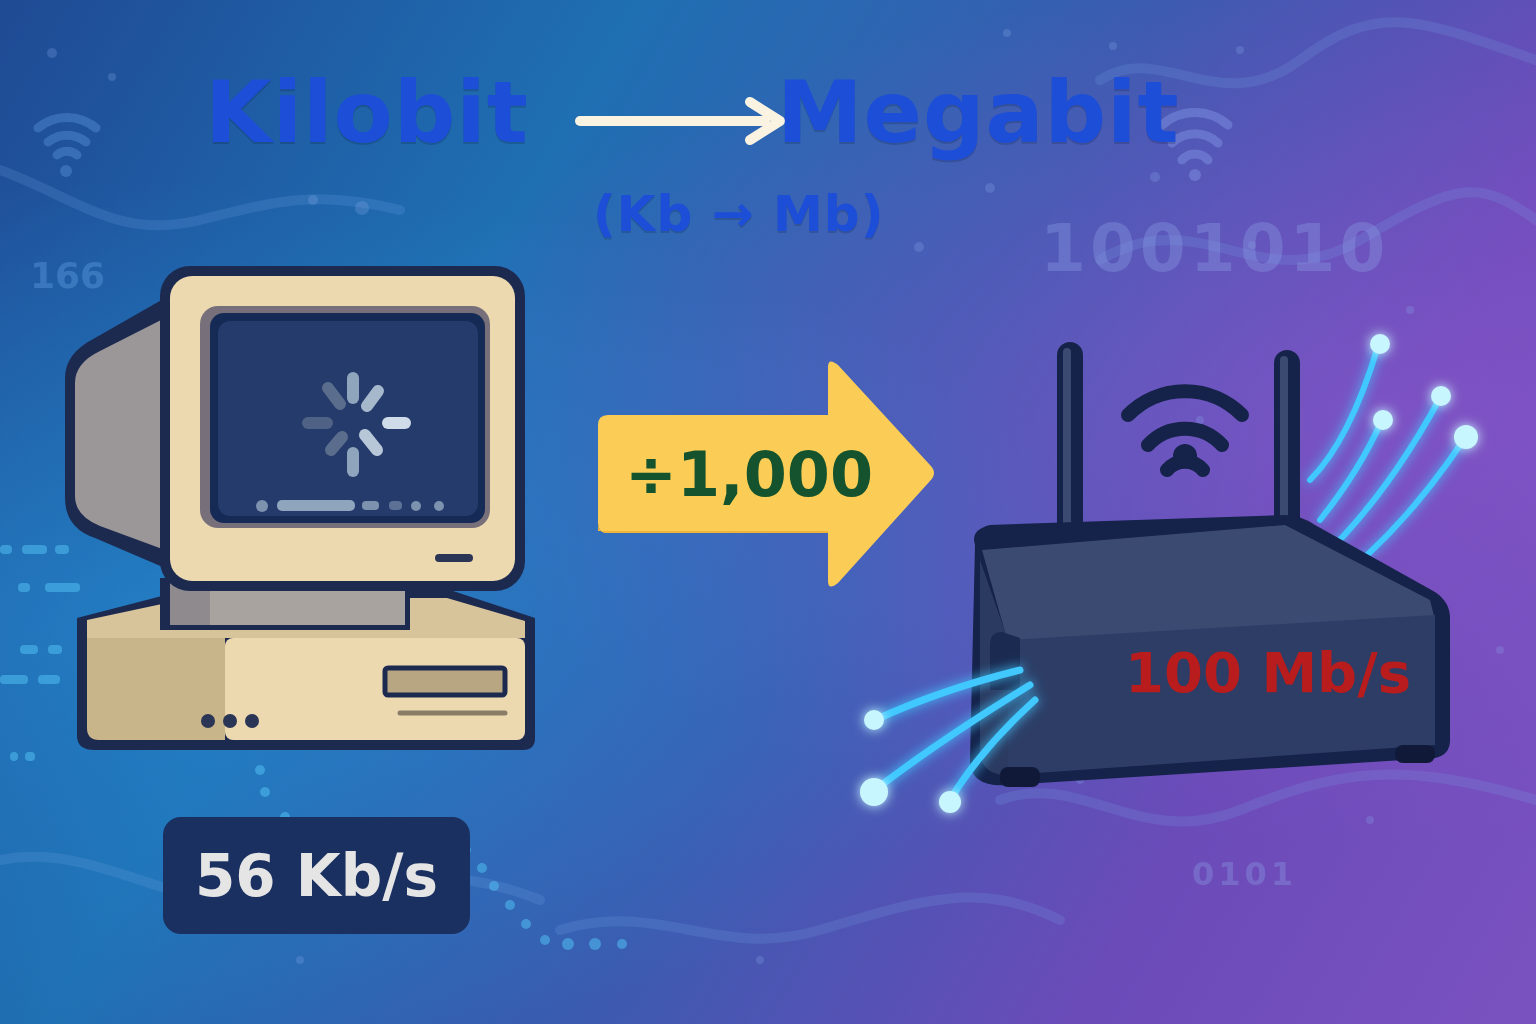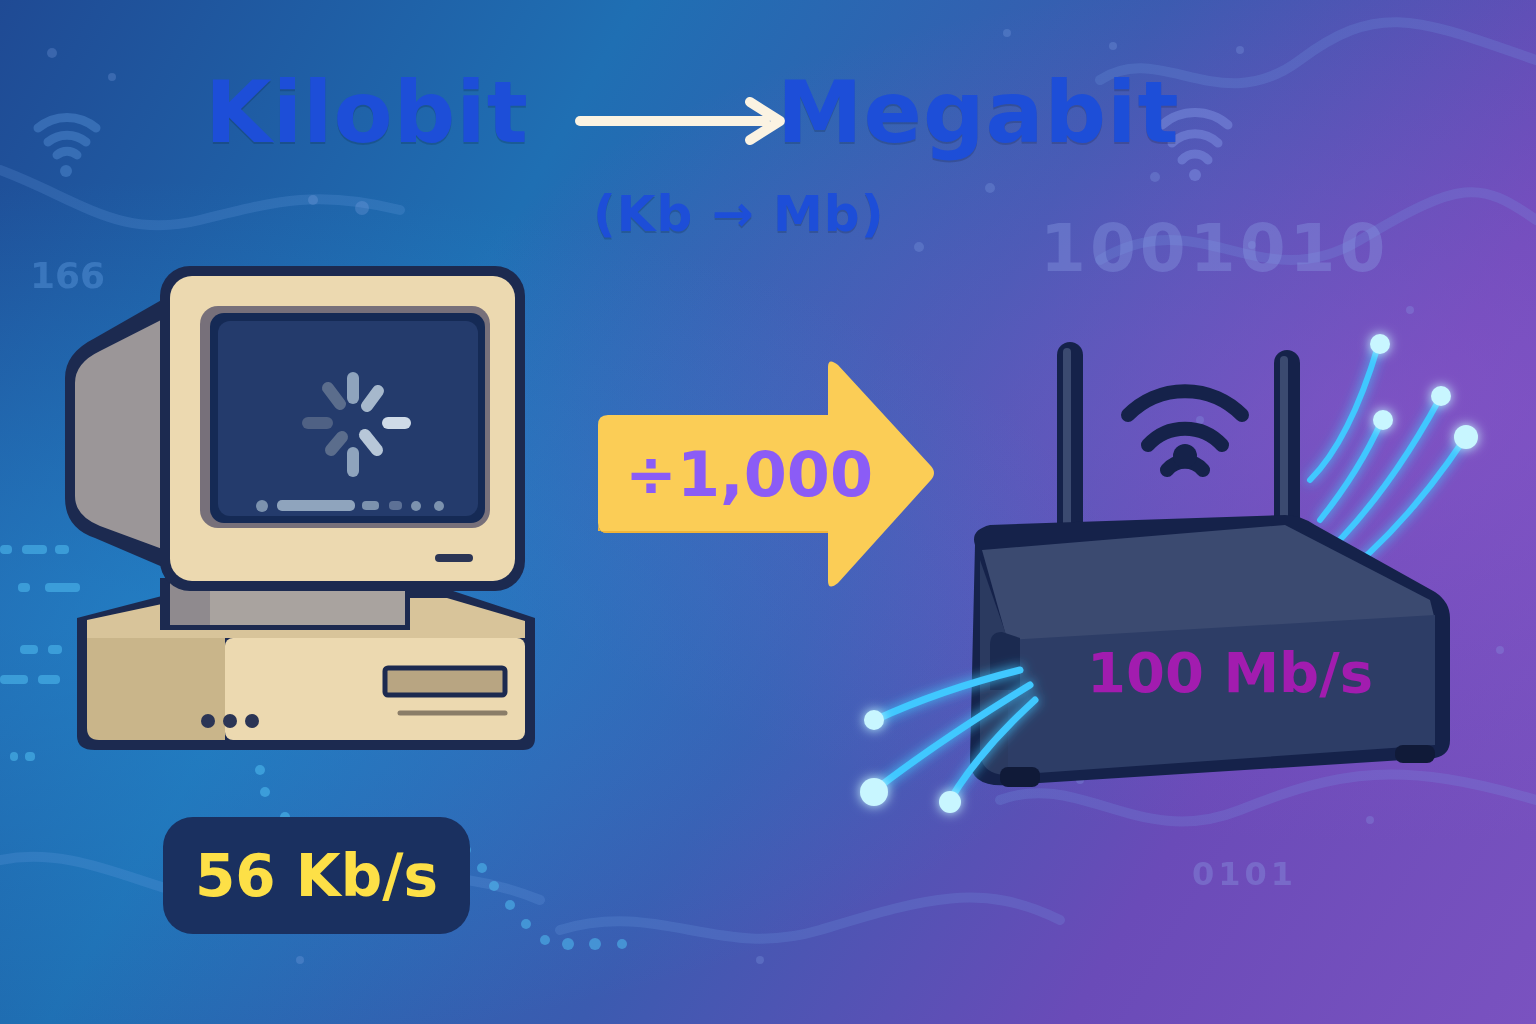--- a/index.html
+++ b/index.html
@@ -5,21 +5,21 @@
   html,body{margin:0;padding:0;}
   body{width:1536px;height:1024px;overflow:hidden;position:relative;
     font-family:"DejaVu Sans","Liberation Sans",sans-serif;
     background:linear-gradient(120deg,#1f4a94 0%,#1f6fb3 30%,#3b5bb0 55%,#6a4bb8 78%,#7a52c0 100%);}
   .bg-glow{position:absolute;inset:0;background:
     radial-gradient(ellipse at 10% 60%,rgba(40,150,220,.45),transparent 50%),
     radial-gradient(ellipse at 90% 40%,rgba(150,90,210,.45),transparent 50%);}
   .abs{position:absolute;}
   .title{color:#1d4ed8;font-weight:bold;letter-spacing:1px;text-shadow:0 2px 0 rgba(0,0,0,.15);}
   .deco-text{color:rgba(140,160,230,.35);font-weight:bold;font-family:"DejaVu Sans",sans-serif;}
-  .badge{background:#1a3060;border-radius:30px;color:#fde047;font-weight:bold;display:flex;align-items:center;justify-content:center;}
+  .badge{background:#1a3060;border-radius:18px;color:#e5e5e5;font-weight:bold;display:flex;align-items:center;justify-content:center;}
 </style>
 </head>
 <body>
 
 <div class="bg-glow"></div>
 
 <svg class="abs" style="left:0;top:0" width="1536" height="1024">
   <g fill="none" stroke="rgba(120,170,240,.18)" stroke-width="10" stroke-linecap="round">
     <path d="M0 170 C 80 200, 120 240, 200 220 S 320 190, 400 210"></path>
     <path d="M0 860 C 100 840, 180 920, 280 900 S 440 860, 540 900"></path>
@@ -155,21 +155,21 @@
     <circle cx="384" cy="248" r="5"></circle>
   </g>
 </svg>
 
 <div class="abs badge" style="left:163px;top:817px;width:307px;height:117px;font-size:58px;">56 Kb/s</div>
 
 <svg class="abs" style="left:590px;top:355px" width="350" height="240">
   <path d="M8 70 Q8 60 18 60 L238 60 L238 12 Q238 2 248 10 L340 110 Q348 118 340 126 L248 228 Q238 236 238 226 L238 178 L18 178 Q8 178 8 168 Z" fill="#fbcd56"></path>
   <path d="M8 168 L8 176 L238 176 L238 178 L18 178 Q8 178 8 168 Z" fill="#f0b43a"></path>
 </svg>
-<div class="abs" style="left:625px;top:438px;font-size:62px;font-weight:bold;color:#8b5cf6;">÷1,000</div>
+<div class="abs" style="left:625px;top:438px;font-size:62px;font-weight:bold;color:#14532d;">÷1,000</div>
 
 <svg class="abs" style="left:830px;top:320px" width="706" height="520">
   <defs>
     <filter id="glow" x="-50%" y="-50%" width="200%" height="200%">
       <feGaussianBlur stdDeviation="6" result="b"></feGaussianBlur>
       <feMerge>
           <feMergeNode in="b"></feMergeNode>
           <feMergeNode in="SourceGraphic"></feMergeNode>
         </feMerge>
     </filter>
@@ -213,13 +213,13 @@
     <path d="M190 350 Q110 370 45 400"></path>
     <path d="M200 365 Q110 420 45 470"></path>
     <path d="M205 380 Q150 430 120 480"></path>
   </g>
   <g filter="url(#glow)" fill="#c8f6ff">
     <circle cx="44" cy="400" r="10"></circle>
       <circle cx="44" cy="472" r="14"></circle>
       <circle cx="120" cy="482" r="11"></circle>
   </g>
 </svg>
-<div class="abs" style="left:1087px;top:640px;font-size:56px;font-weight:bold;color:#a21caf;">100 Mb/s</div>
+<div class="abs" style="left:1125px;top:640px;font-size:56px;font-weight:bold;color:#b91c1c;">100 Mb/s</div>
 
 </body></html>

